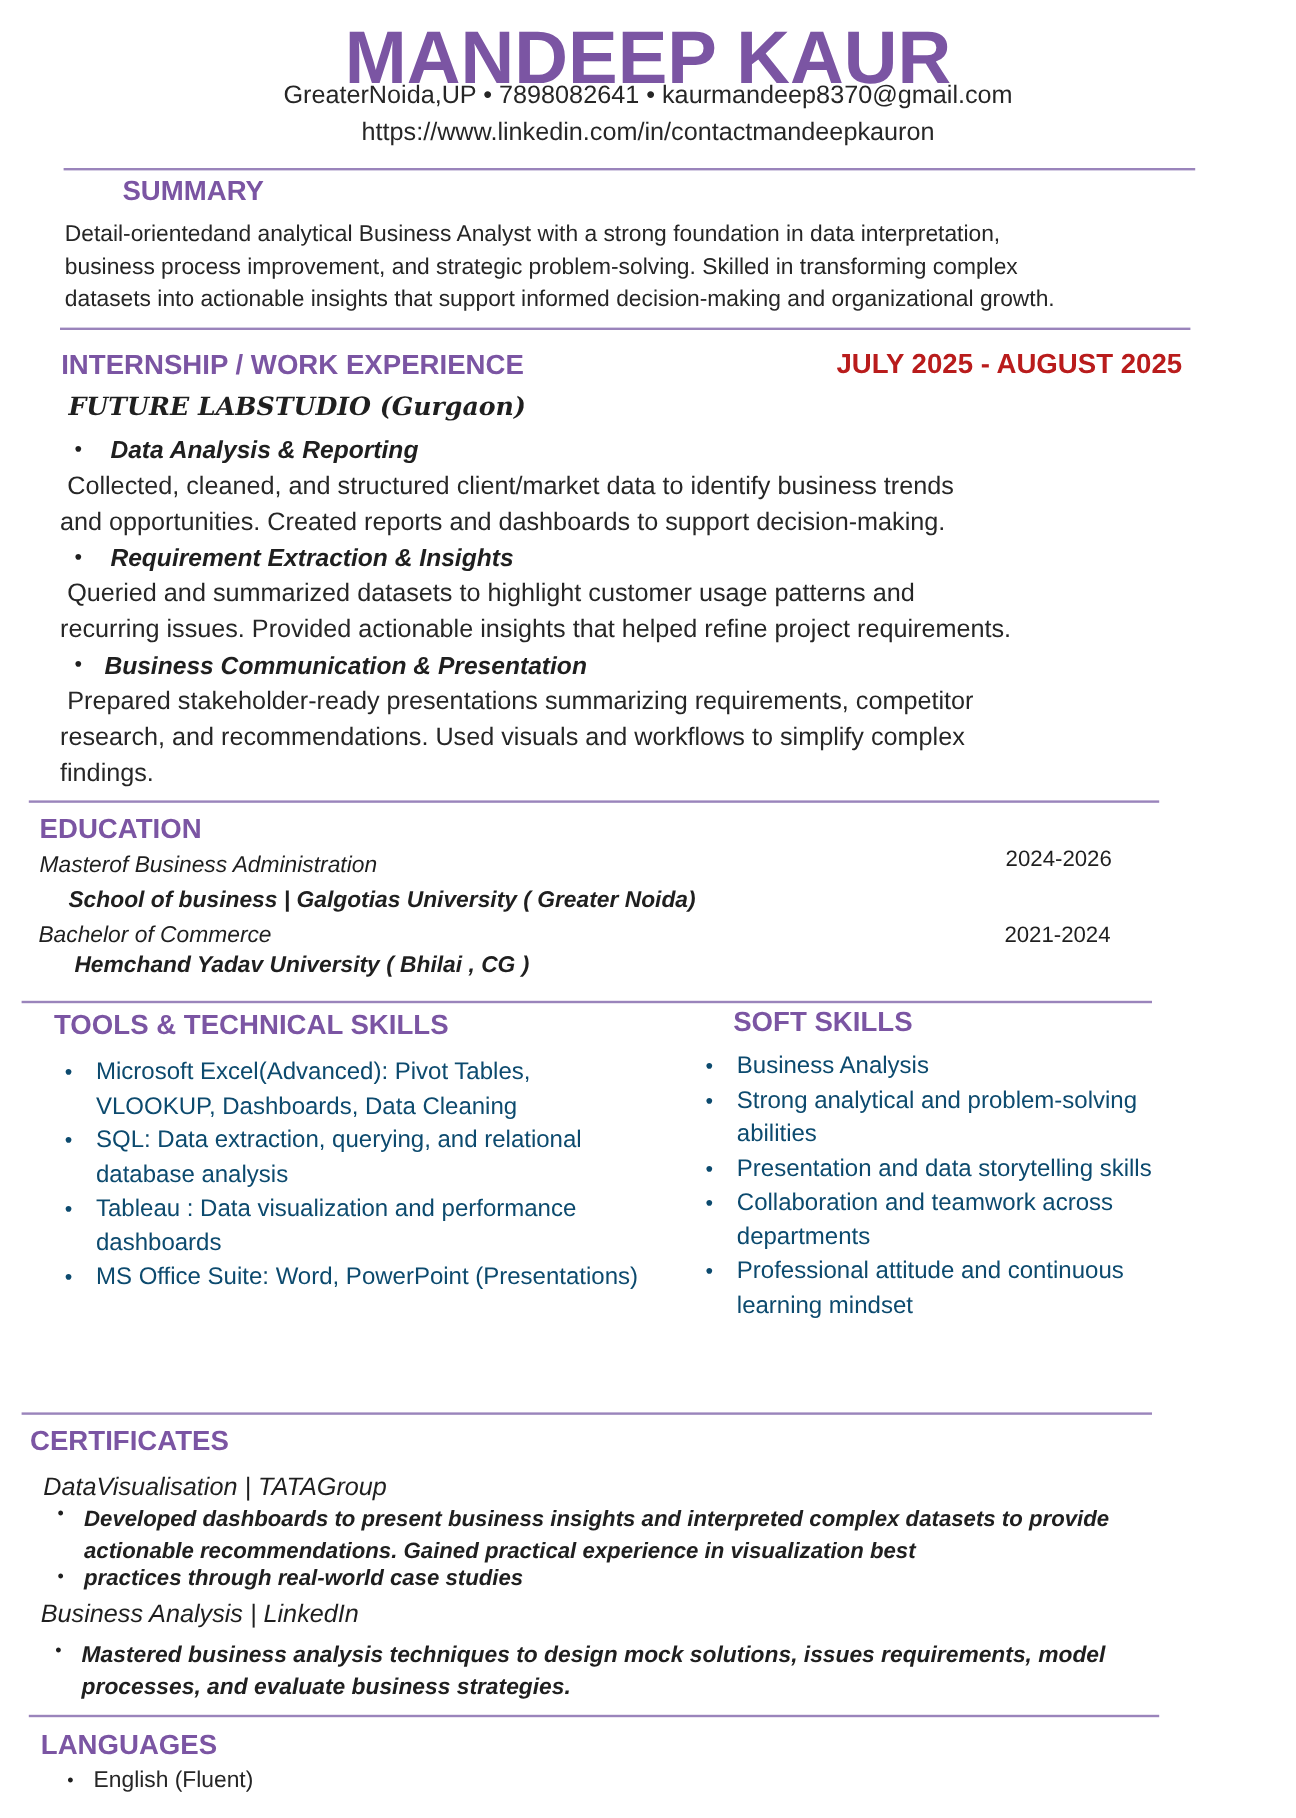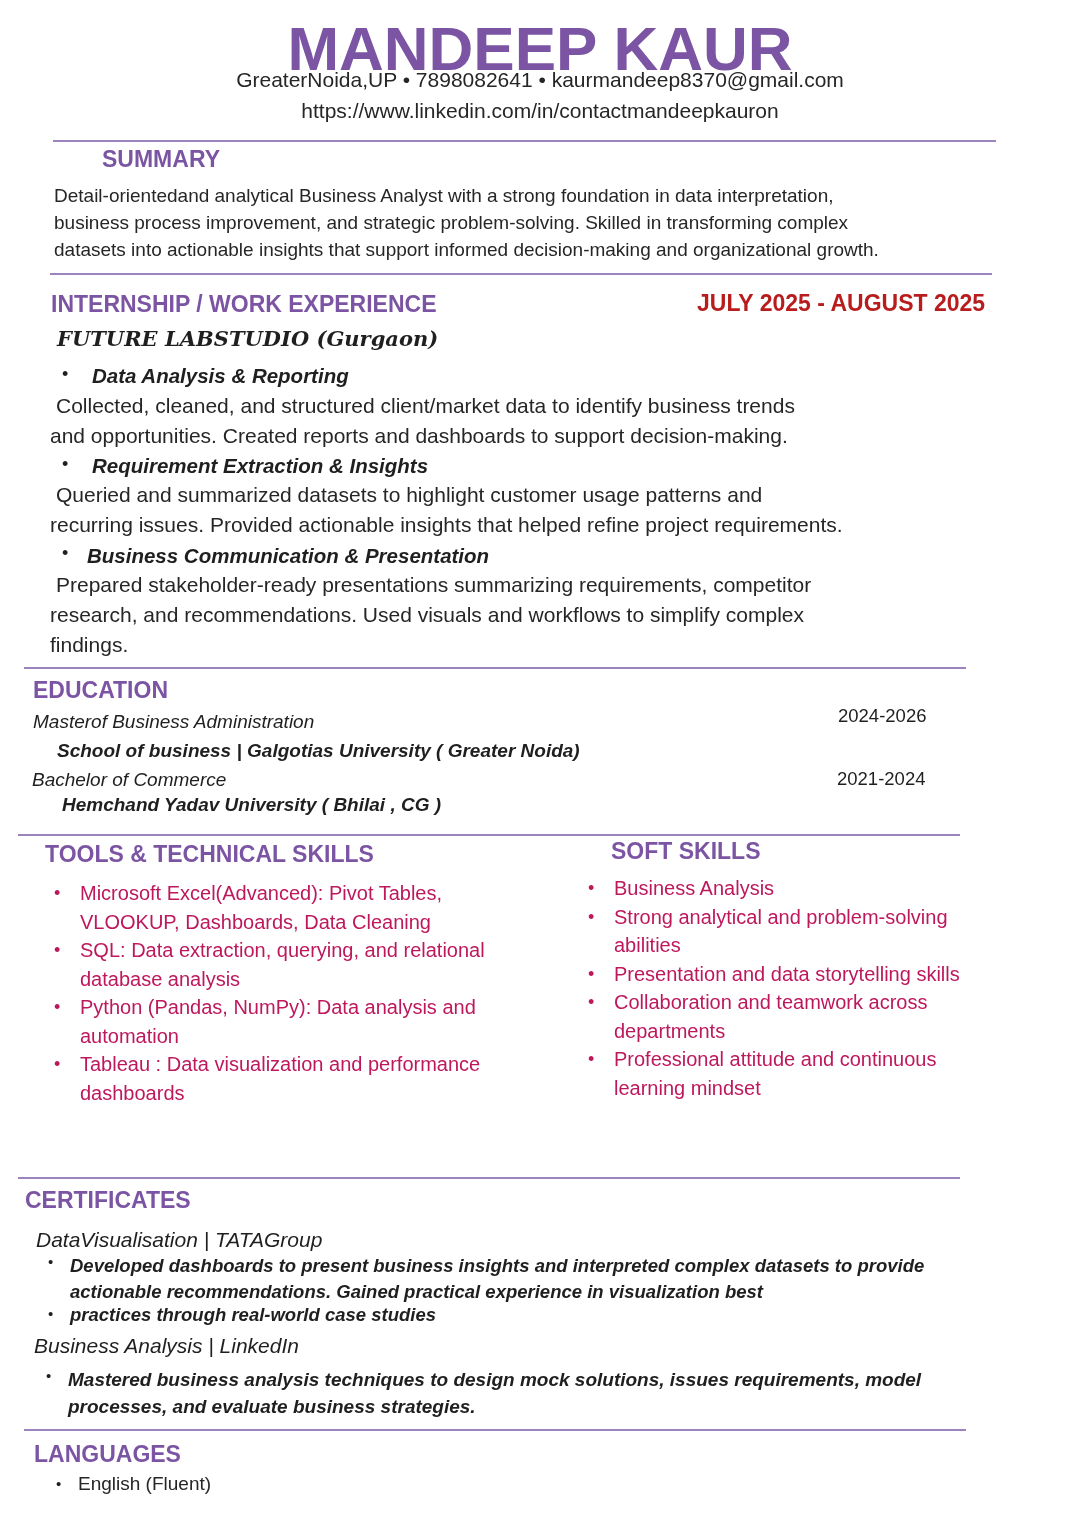--- a/index.html
+++ b/index.html
@@ -10,21 +10,21 @@
           color: #7b55a3; letter-spacing: 0px; line-height: 70px; }
   .contact { left: 0; width: 1080px; text-align: center; font-size: 21px; color: #262626; }
   .rule { position: absolute; height: 2px; background: #9a84bb; }
   .heading { color: #7b55a3; font-weight: bold; font-size: 23px; }
   .body-text { font-size: 21px; color: #262626; }
   .small-text { font-size: 19px; color: #262626; line-height: 27.5px; }
   .italic-bold { font-style: italic; font-weight: bold; }
   .serif-title { font-family: "DejaVu Serif", serif; font-style: italic; font-weight: bold; font-size: 21px; color: #1f1f1f; }
   .bullet { position: absolute; font-size: 18px; color: #1f1f1f; }
   ul.list { position: absolute; margin: 0; padding: 0; list-style: none; }
-  ul.list li { position: relative; padding-left: 34px; font-size: 20px; line-height: 28.5px; color: #be185d; white-space: normal; }
+  ul.list li { position: relative; padding-left: 34px; font-size: 20px; line-height: 28.5px; color: #0c4a6e; white-space: normal; }
   ul.list li::before { content: "\2022"; position: absolute; left: 8px; top: 0; font-size: 18px; }
   .date { font-size: 18.5px; color: #1f1f1f; }
 </style>
 </head>
 <body>
 
 <div class="abs name">MANDEEP KAUR</div>
 <div class="abs contact" style="top:68px;">GreaterNoida,UP • 7898082641 • kaurmandeep8370@gmail.com</div>
 <div class="abs contact" style="top:99px;">https://www.linkedin.com/in/contactmandeepkauron</div>
 
@@ -66,22 +66,22 @@
 <div class="abs" style="left:32px; top:769px; font-size:19px; font-style:italic; color:#1f1f1f;">Bachelor of Commerce</div>
 <div class="abs date" style="left:837px; top:768px;">2021-2024</div>
 <div class="abs italic-bold" style="left:62px; top:794px; font-size:19px;">Hemchand Yadav University ( Bhilai , CG )</div>
 
 <div class="rule" style="left:18px; width:942px; top:834px;"></div>
 
 <div class="abs heading" style="left:45px; top:841px;">TOOLS &amp; TECHNICAL SKILLS</div>
 <ul class="list" style="left:46px; top:879px; width:490px;">
   <li>Microsoft Excel(Advanced): Pivot Tables, VLOOKUP, Dashboards, Data Cleaning</li>
   <li>SQL: Data extraction, querying, and relational database analysis</li>
-  <li>Python (Pandas, NumPy): Data analysis and automation</li>
   <li>Tableau : Data visualization and performance dashboards</li>
+  <li>MS Office Suite: Word, PowerPoint (Presentations)</li>
 </ul>
 
 <div class="abs heading" style="left:611px; top:838px;">SOFT SKILLS</div>
 <ul class="list" style="left:580px; top:874px; width:470px;">
   <li>Business Analysis</li>
   <li style="width:360px;">Strong analytical and problem-solving abilities</li>
   <li>Presentation and data storytelling skills</li>
   <li style="width:350px;">Collaboration and teamwork across departments</li>
   <li style="width:350px;">Professional attitude and continuous learning mindset</li>
 </ul>

